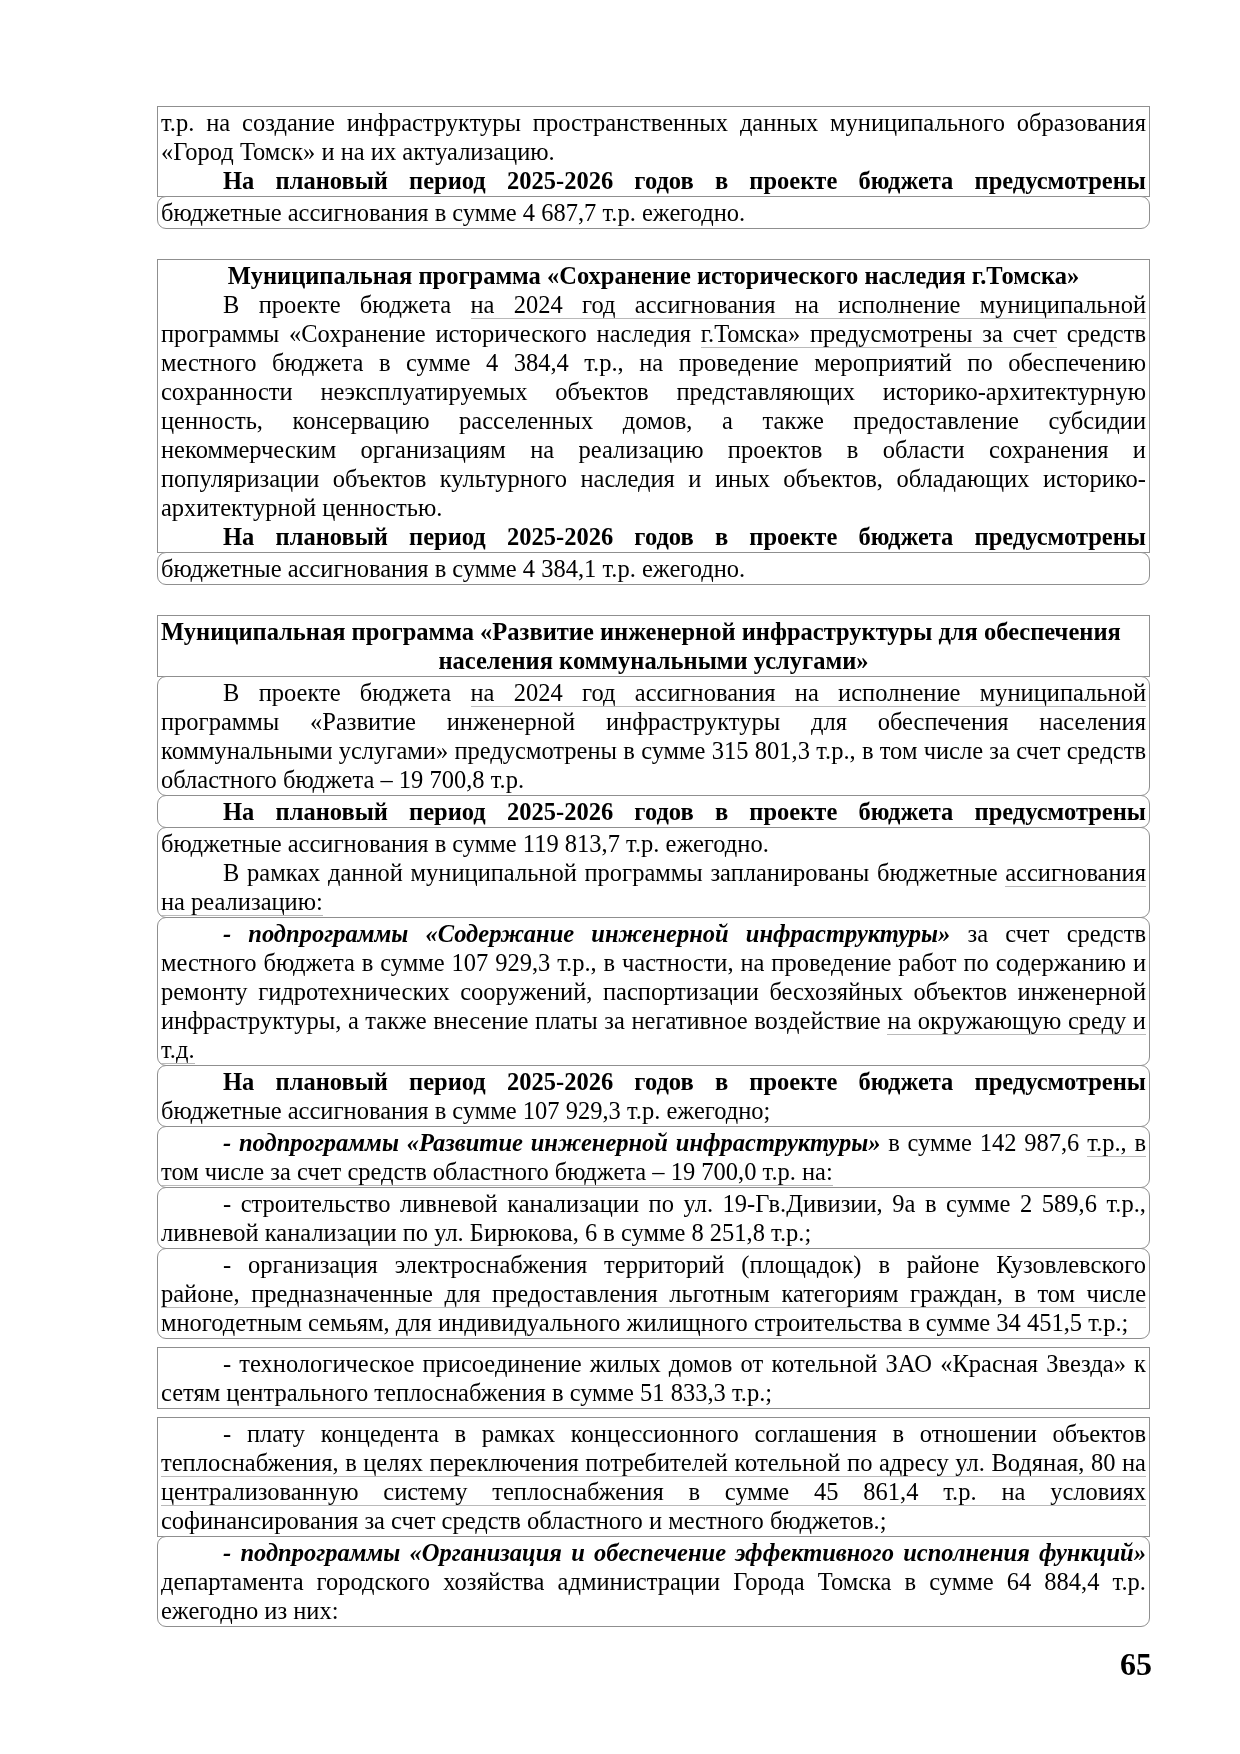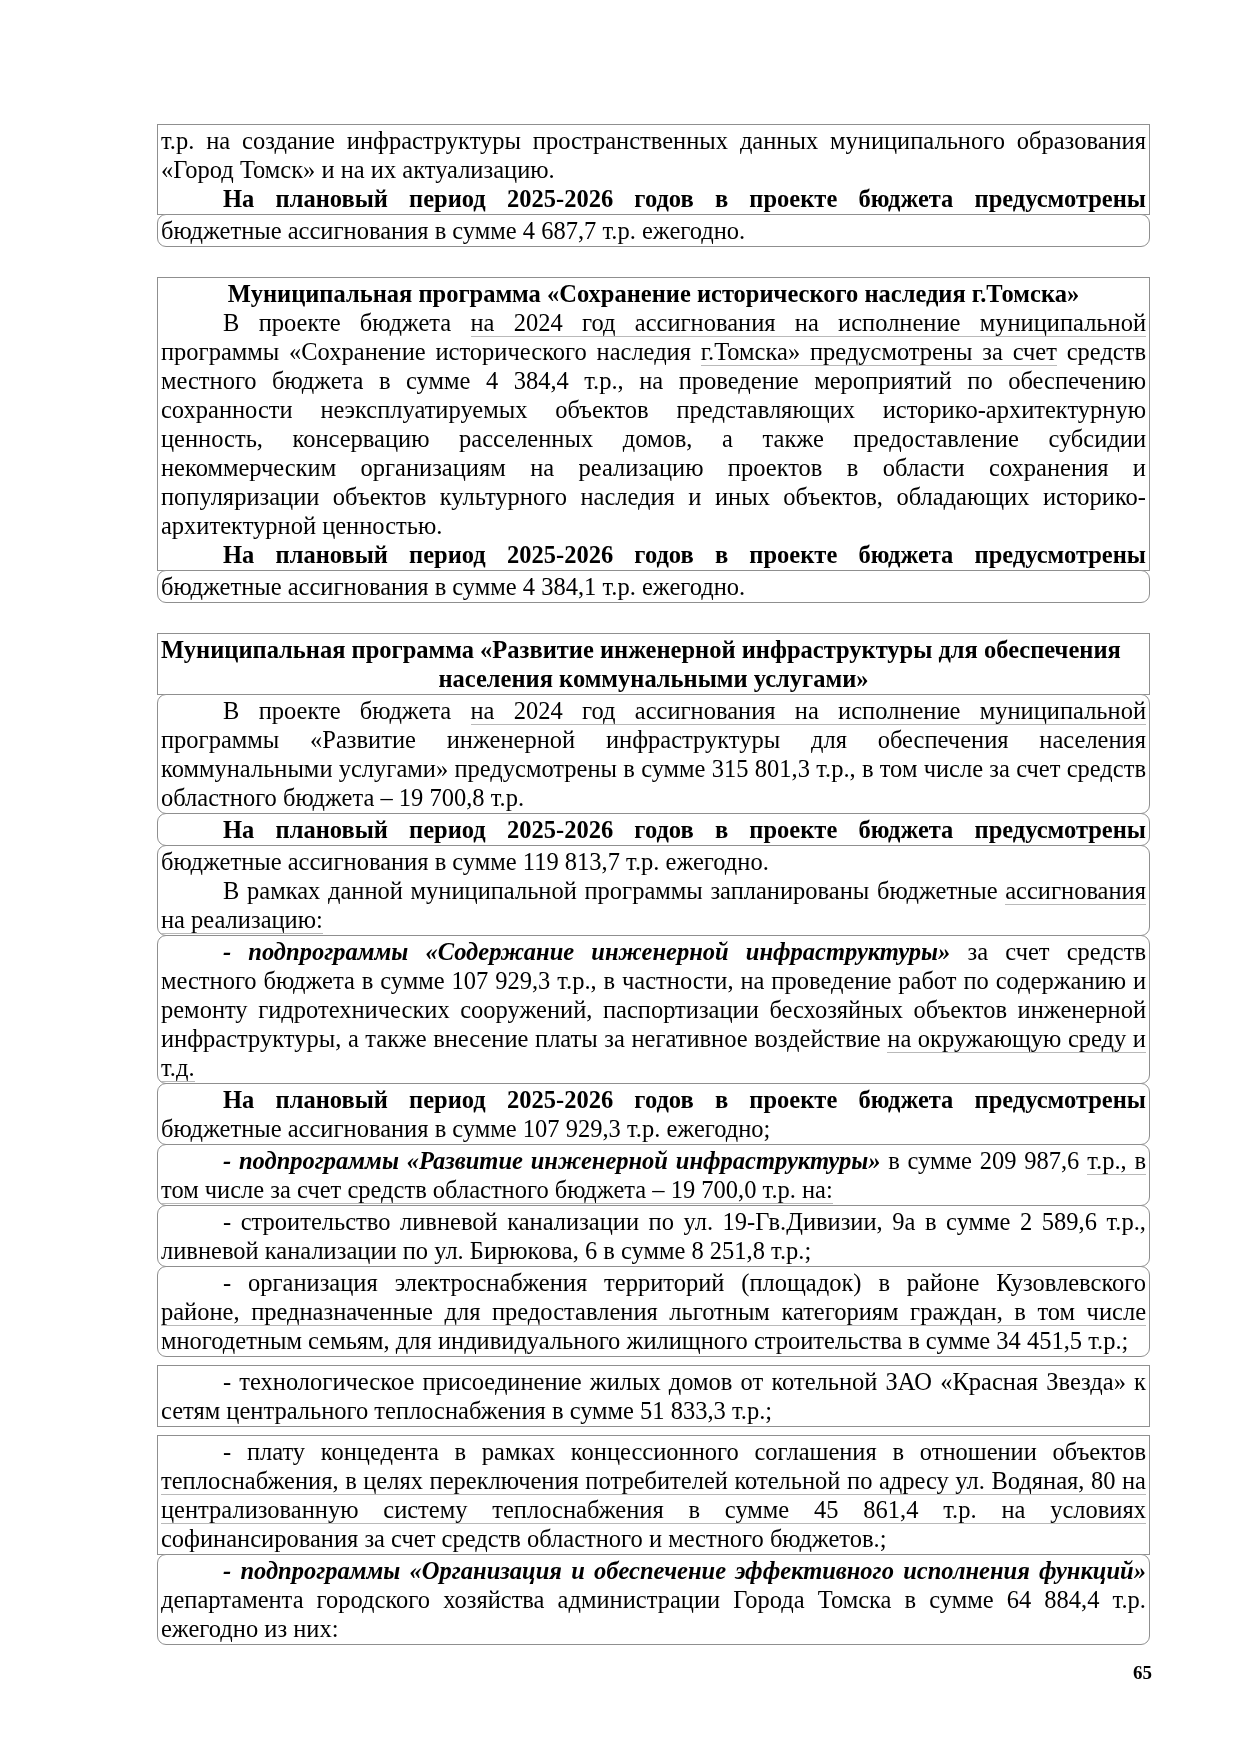--- a/index.html
+++ b/index.html
@@ -11,21 +11,21 @@
     width: 1240px;
     height: 1754px;
     position: relative;
     overflow: hidden;
     font-family: "Liberation Serif", "DejaVu Serif", serif;
     color: #000000;
   }
   .doc-content {
     position: absolute;
     left: 157px;
-    top: 124px;
+    top: 106px;
     width: 993px;
     font-size: 24.5px;
     line-height: 29px;
   }
   .region {
     border: 1px solid #8f8f8f;
     padding: 1px 3px;
     background: #ffffff;
   }
   .region + .region { margin-top: -1px; border-radius: 9px; }
@@ -43,24 +43,23 @@
     font-weight: 700;
     text-indent: 0;
   }
   .b  { font-weight: 700; }
   .bi { font-weight: 700; font-style: italic; }
   .anno { border-bottom: 1px solid #b9b9b9; }
   .page-number {
     position: absolute;
     top: 1646px;
     right: 88px;
-    font-size: 19px;
+    font-size: 32px;
     font-weight: 700;
     text-align: right;
-    margin-top: 16px;
   }
 </style>
 </head>
 <body>
 
 <div class="doc-content">
     <div class="region">
       <p class="para"><span>т.р. на создание инфраструктуры пространственных данных муниципального образования «Город Томск» и на их актуализацию.</span></p>
       <p class="para indent jall"><span>На плановый период 2025-2026 годов в проекте бюджета предусмотрены</span></p>
     </div>
@@ -91,21 +90,21 @@
       <p class="para indent"><span>В рамках данной муниципальной программы запланированы бюджетные </span><span class="anno">ассигнования на реализацию:</span></p>
     </div>
     <div class="region">
       <p class="para indent"><span class="bi">- подпрограммы «Содержание инженерной инфраструктуры»</span><span> за счет средств местного бюджета в сумме 107 929,3 т.р., в частности, на проведение работ по содержанию и ремонту гидротехнических сооружений, паспортизации бесхозяйных объектов инженерной инфраструктуры, а также внесение платы за негативное воздействие </span><span class="anno">на окружающую среду и т.д.</span></p>
     </div>
     <div class="region">
       <p class="para indent jall"><span>На плановый период 2025-2026 годов в проекте бюджета предусмотрены</span></p>
       <p class="para"><span>бюджетные ассигнования в сумме 107 929,3 т.р. ежегодно;</span></p>
     </div>
     <div class="region">
-      <p class="para indent"><span class="bi">- подпрограммы «Развитие инженерной инфраструктуры»</span><span> в сумме 209 987,6 </span><span class="anno">т.р., в том числе за счет средств областного бюджета – 19 700,0 т.р. на:</span></p>
+      <p class="para indent"><span class="bi">- подпрограммы «Развитие инженерной инфраструктуры»</span><span> в сумме 142 987,6 </span><span class="anno">т.р., в том числе за счет средств областного бюджета – 19 700,0 т.р. на:</span></p>
     </div>
     <div class="region">
       <p class="para indent"><span>- строительство ливневой канализации по ул. 19-Гв.Дивизии, 9а в сумме 2 589,6 т.р., ливневой канализации по ул. Бирюкова, 6 в сумме 8 251,8 т.р.;</span></p>
     </div>
     <div class="region">
       <p class="para indent"><span>- организация электроснабжения территорий (площадок) в районе Кузовлевского </span><span class="anno">районе, предназначенные для предоставления льготным категориям граждан, в том числе</span><span> многодетным семьям, для индивидуального жилищного строительства в сумме 34 451,5 т.р.;</span></p>
     </div>
     <div class="spacer small"></div>
     <div class="region">
       <p class="para indent"><span>- технологическое присоединение жилых домов от котельной ЗАО «Красная Звезда» к сетям центрального теплоснабжения в сумме 51 833,3 т.р.;</span></p>

